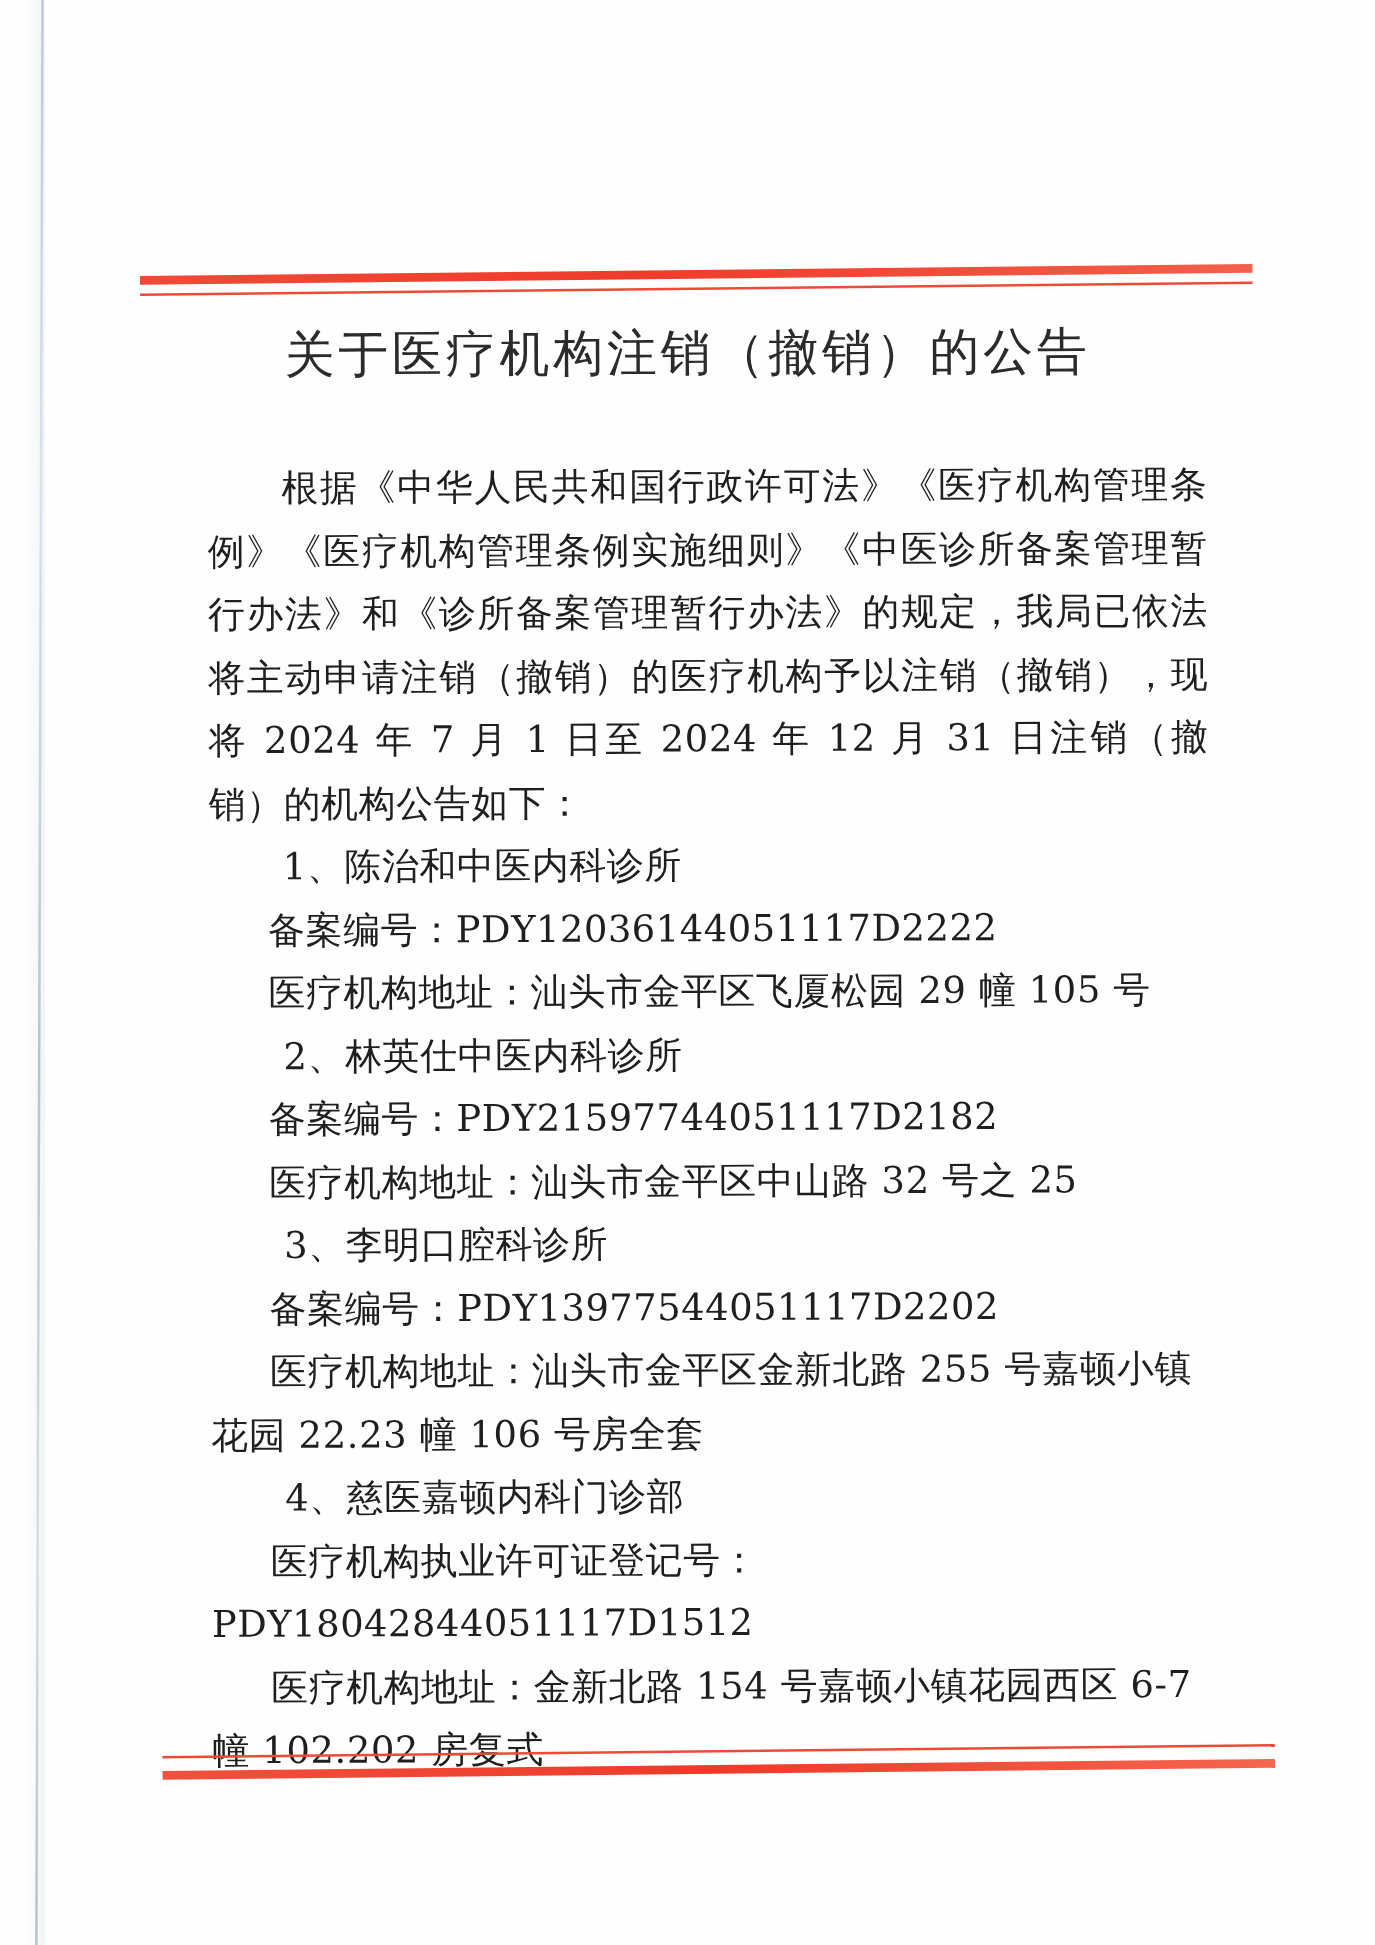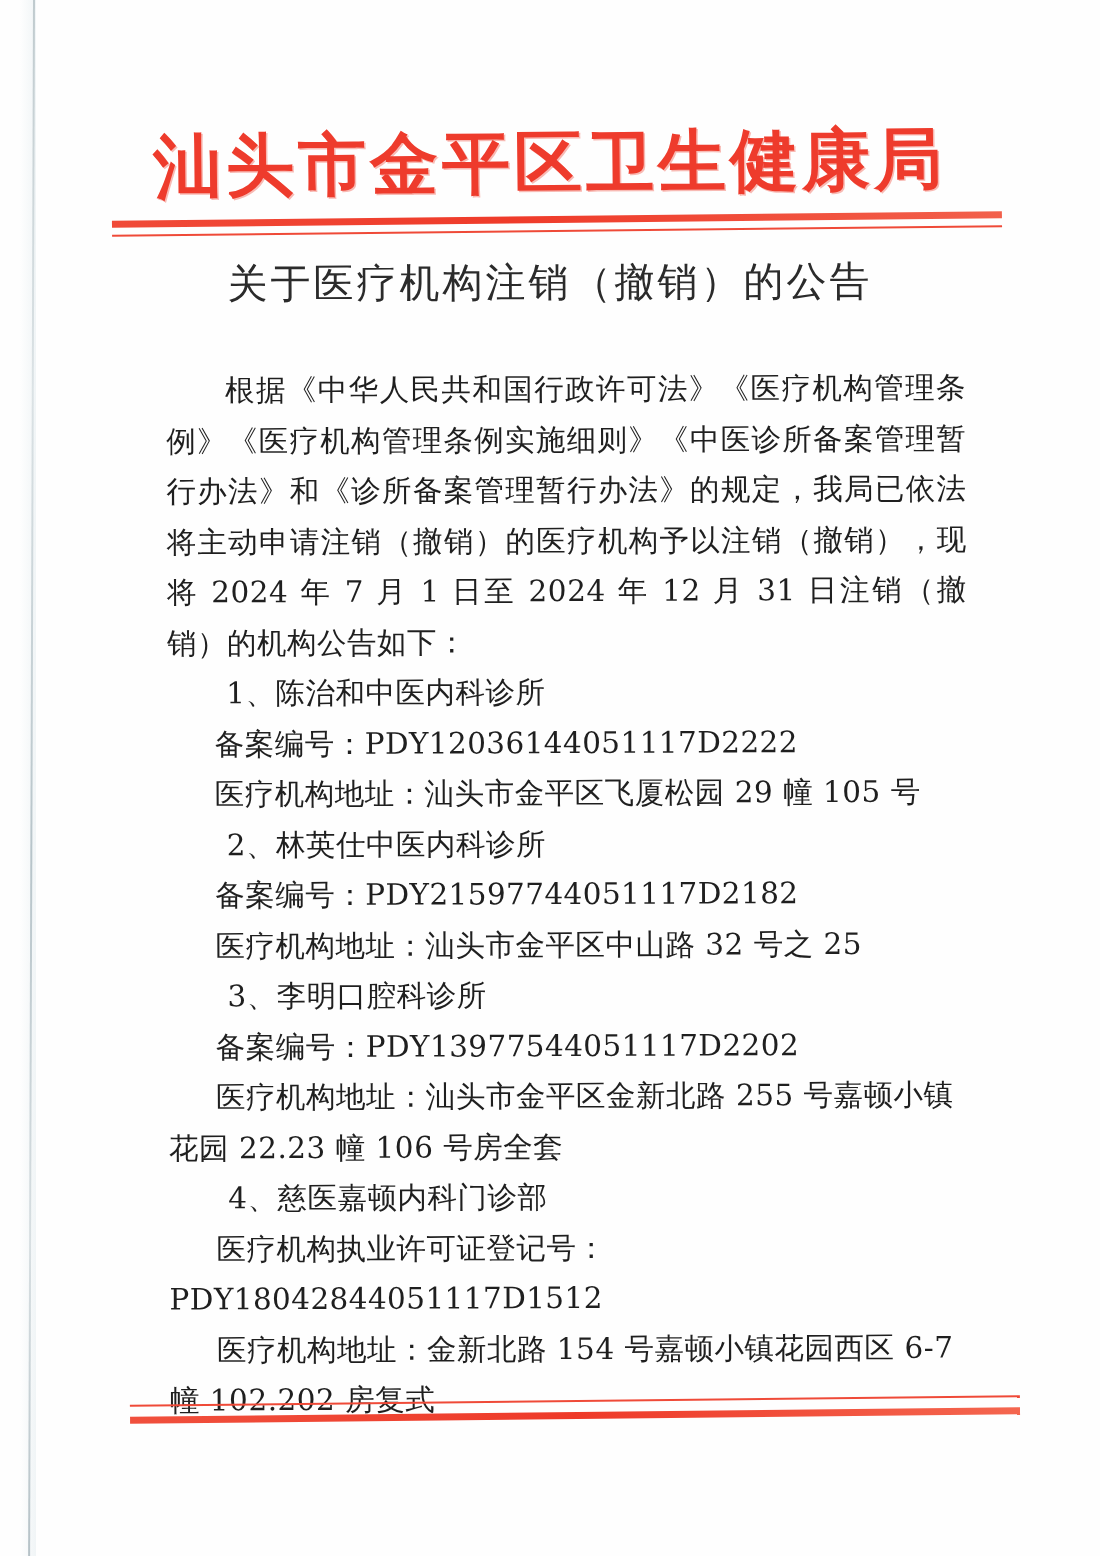--- a/index.html
+++ b/index.html
@@ -160,23 +160,20 @@
   }
 </style>
 </head>
 <body>
 
 <div class="page">
 
   <div class="scan-edge-soft"></div>
   <div class="scan-edge"></div>
 
-  <div class="masthead">
-    <span class="masthead-title">汕头市金平区卫生健康局</span>
-  </div>
 
   <div class="rule-top">
     <div class="thick"></div>
     <div class="thin"></div>
   </div>
 
   <div class="doc-title">关于医疗机构注销（撤销）的公告</div>
 
   <div class="body-text">
 

